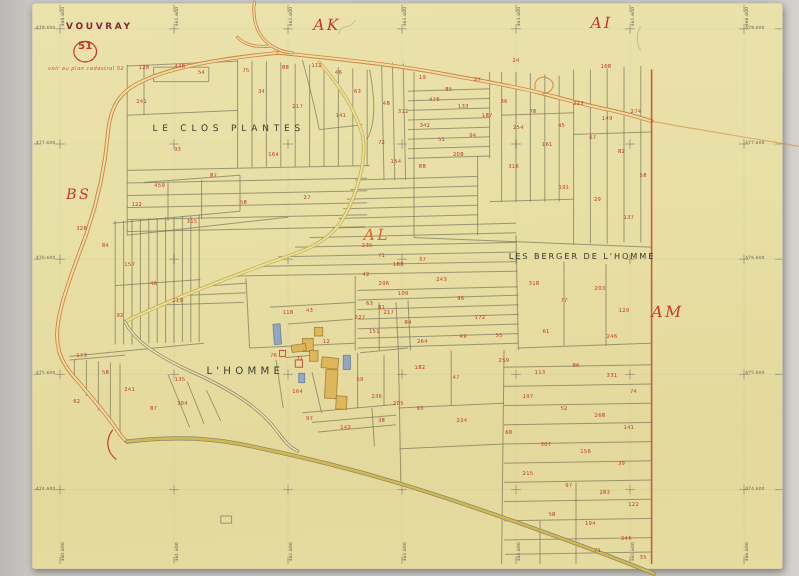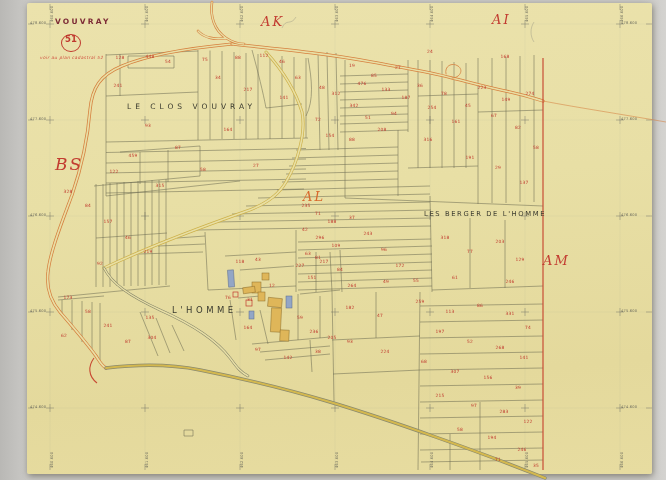--- a/index.html
+++ b/index.html
@@ -23,21 +23,21 @@
   }
   .sheet{
     left:61px;top:34px;width:18px;height:16px;border:1.3px solid #c0392e;border-radius:50%;
     color:#c0392e;font-size:8.5px;font-weight:bold;text-align:center;line-height:16px;
   }
   .note{left:40px;top:56px;font-size:4.3px;font-style:italic;color:#cf4c3c;letter-spacing:.4px;}
   .sec{
     font-family:"DejaVu Serif",serif;font-style:italic;font-size:13px;letter-spacing:2px;
     color:#c23b30;
   }
-  .sec-big{font-size:17px;}
+  .sec-big{font-size:12px;}
   .place{color:#3a3a2e;font-weight:500;}
   .pnum{
     font-size:4.4px;color:#c0392e;transform:translate(-50%,-50%);
     letter-spacing:.2px;
   }
   .mlab{font-size:3.6px;color:#6b6b5c;letter-spacing:.2px;}
   .vert{transform-origin:0 0;transform:rotate(-90deg);}
 </style>
 </head>
 <body>
@@ -126,21 +126,21 @@
 
   <div id="labels">
     <div class="title">VOUVRAY</div>
     <div class="sheet">51</div>
     <div class="note">voir au plan cadastral 52</div>
   <div class="sec" style="left: 261px; top: 15px; color: rgb(194, 59, 48);">AK</div>
       <div class="sec" style="left: 492px; top: 13px; color: rgb(194, 59, 48);">AI</div>
       <div class="sec sec-big" style="left: 55px; top: 156px; color: rgb(194, 59, 48);">BS</div>
       <div class="sec" style="left: 303px; top: 190px; color: rgb(216, 104, 44);">AL</div>
       <div class="sec" style="left: 543px; top: 254px; color: rgb(194, 59, 48);">AM</div>
-      <div class="place" style="left: 127px; top: 103px; font-size: 7.5px; letter-spacing: 4px;">LE CLOS VOUVRAY</div>
+      <div class="place" style="left: 127px; top: 103px; font-size: 7.5px; letter-spacing: 4px;">LE CLOS PLANTES</div>
       <div class="place" style="left: 424px; top: 211px; font-size: 6.8px; letter-spacing: 1.6px;">LES BERGER DE L'HOMME</div>
       <div class="place" style="left: 172px; top: 306px; font-size: 8.5px; letter-spacing: 3.5px;">L'HOMME</div>
       <div class="pnum" style="left: 120px; top: 58px;">128</div>
       <div class="pnum" style="left: 150px; top: 57px;">448</div>
       <div class="pnum" style="left: 168px; top: 62px;">54</div>
       <div class="pnum" style="left: 205px; top: 60px;">75</div>
       <div class="pnum" style="left: 238px; top: 58px;">88</div>
       <div class="pnum" style="left: 264px; top: 56px;">112</div>
       <div class="pnum" style="left: 282px; top: 62px;">46</div>
       <div class="pnum" style="left: 118px; top: 86px;">241</div>

